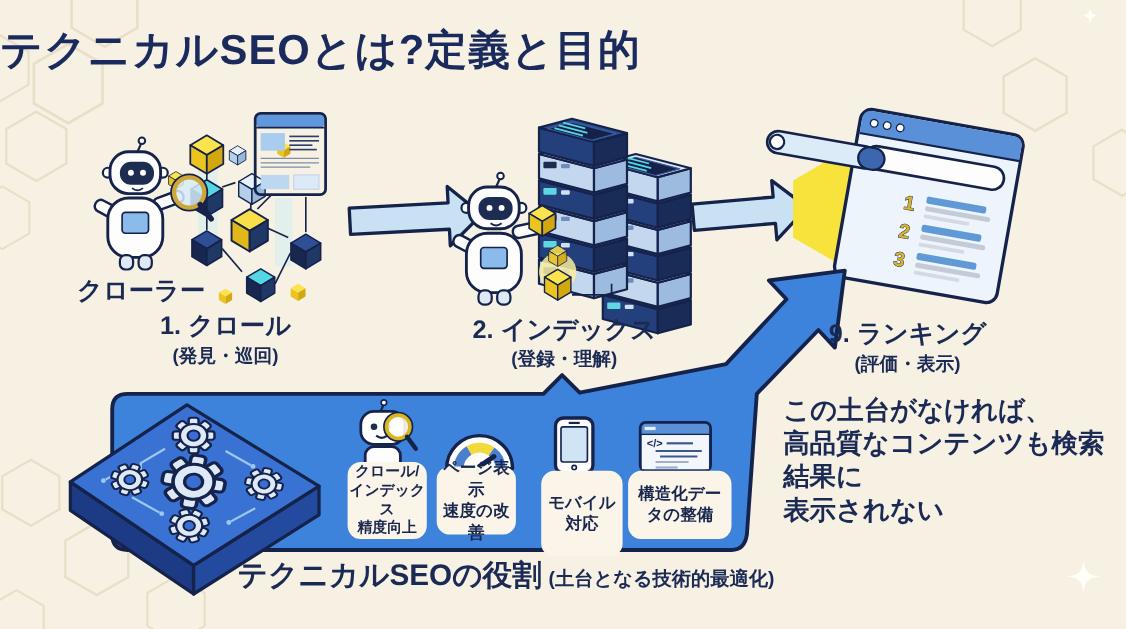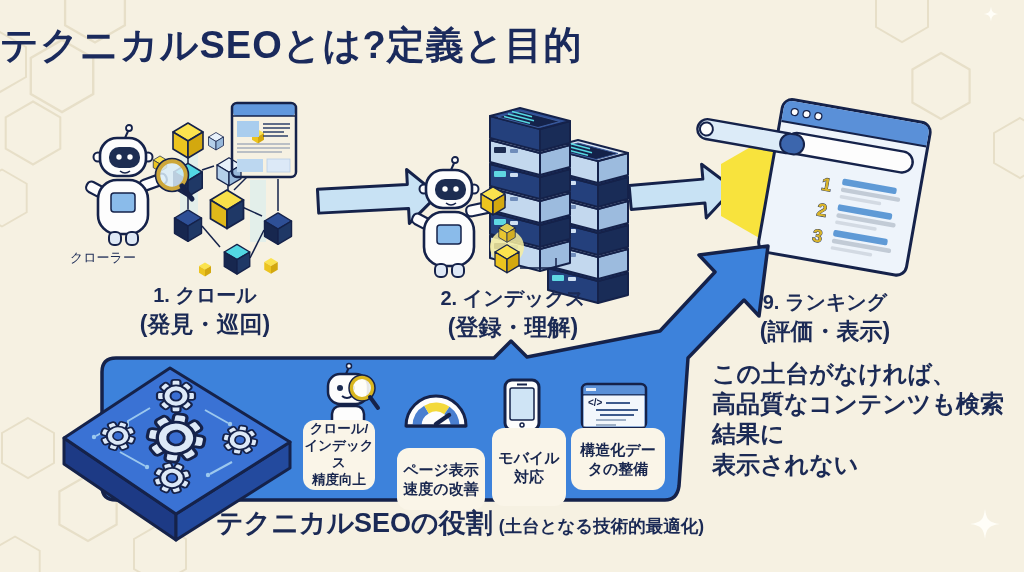--- a/index.html
+++ b/index.html
@@ -2,34 +2,34 @@
 <html><head>
 <meta charset="utf-8">
 <style>
   html,body{margin:0;padding:0;background:#f6f1e2;}
   .canvas{position:relative;width:1024px;height:572px;background:#f6f1e2;overflow:hidden;
           font-family:"Liberation Sans",sans-serif;color:#1b2a55;}
   .art{position:absolute;left:0;top:0;z-index:1;}
   .txt{position:absolute;z-index:3;}
   .title{left:0;top:20px;width:1024px;text-align:left;font-size:38px;font-weight:800;
          color:#1a2a5c;letter-spacing:1px;}
-  .tag{left:70px;top:249px;font-size:13px;font-weight:400;}
+  .tag{left:70px;top:249px;font-size:23px;font-weight:700;}
   .caption{text-align:center;}
-  .caption .l1{font-size:20px;font-weight:800;line-height:1.1;}
-  .caption .l2{font-size:23px;font-weight:800;margin-top:3px;}
+  .caption .l1{font-size:23px;font-weight:800;line-height:1.1;}
+  .caption .l2{font-size:17px;font-weight:800;margin-top:3px;}
   .cap1{left:90px;top:284px;width:230px;}
   .cap2{left:398px;top:287px;width:230px;}
   .cap3{left:710px;top:291px;width:230px;}
   .note{left:712px;top:359px;width:312px;font-size:24px;font-weight:800;line-height:1.26;
         white-space:pre-line;}
   .fbox{position:absolute;z-index:3;background:#faf5e8;border-radius:12px;display:flex;
         align-items:center;justify-content:center;text-align:center;font-weight:800;
         white-space:pre-line;color:#18264e;}
-  .b1{left:303px;top:420px;width:72px;height:70px;font-size:13.5px;line-height:1.25;}
-  .b2{left:397px;top:448px;width:88px;height:62px;font-size:15px;line-height:1.3;}
+  .b1{left:316px;top:420px;width:72px;height:70px;font-size:13.5px;line-height:1.25;}
+  .b2{left:397px;top:424px;width:72px;height:62px;font-size:15px;line-height:1.3;}
   .b3{left:492px;top:428px;width:74px;height:78px;font-size:15px;line-height:1.3;}
   .b4{left:571px;top:428px;width:94px;height:62px;font-size:15px;line-height:1.3;}
   .fcaption{left:180px;top:505px;width:560px;text-align:center;}
   .fcaption .main{font-size:27px;font-weight:800;}
   .fcaption .sub{font-size:17.5px;font-weight:800;margin-left:6px;}
 </style>
 </head>
 <body>
 
 <div class="canvas">

